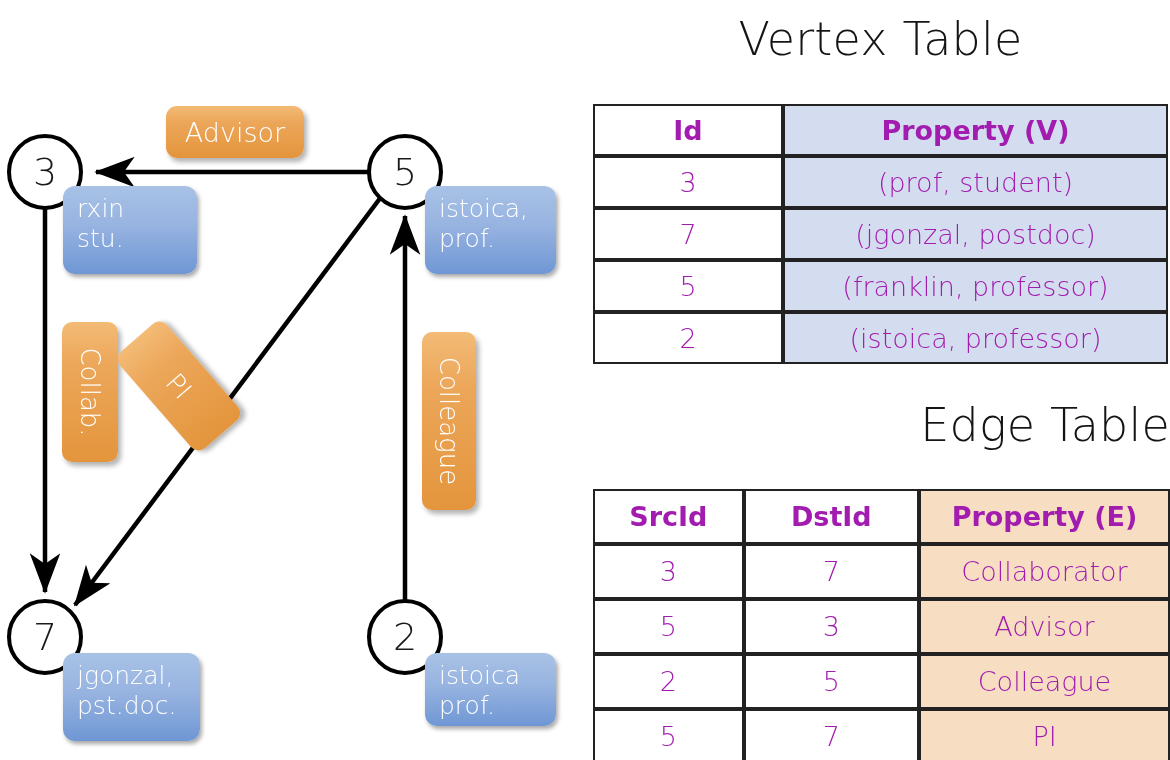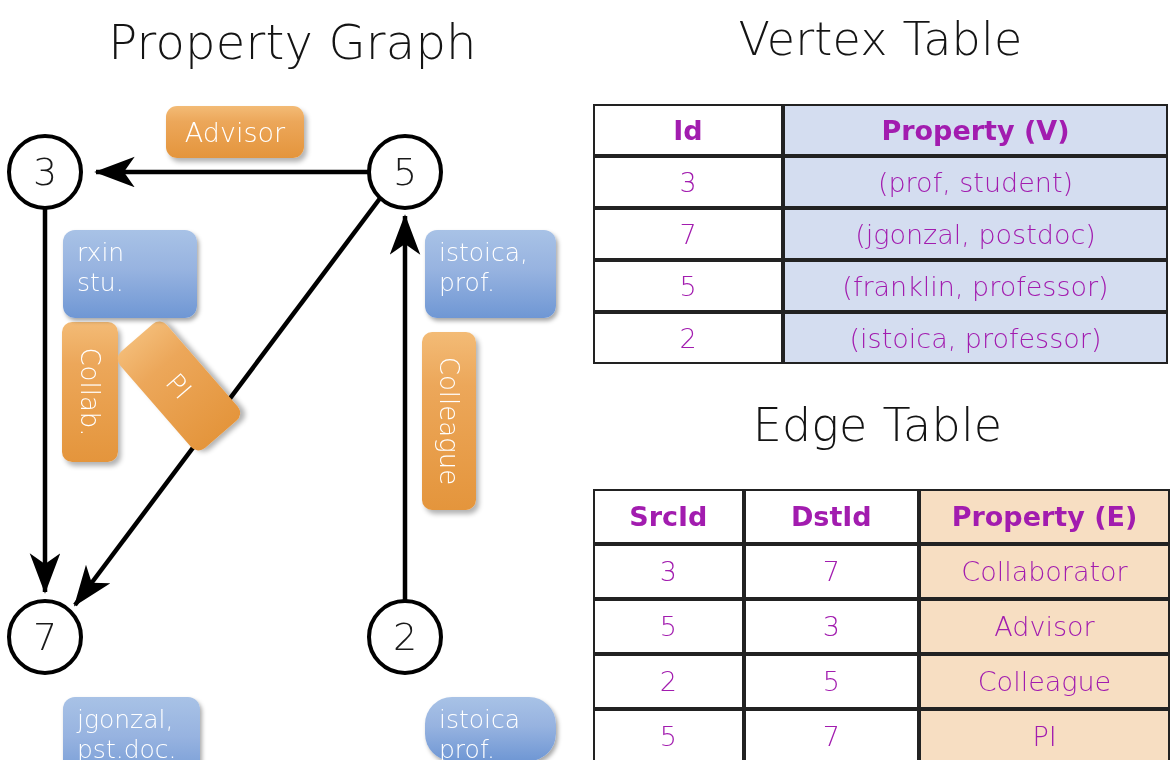--- a/index.html
+++ b/index.html
@@ -12,21 +12,21 @@
 
   
   .title{
     position:absolute;text-align:center;
     font-size:46px;font-weight:300;letter-spacing:.2px;
     color:#141414;white-space:nowrap;
     font-family:"DejaVu Sans","Liberation Sans",sans-serif;
   }
   #title-pg{left:0;top:14px;width:585px;font-size:48px;}
   #title-vt{left:588px;top:12px;width:585px;font-size:46px;}
-  #title-et{left:585px;top:398px;width:585px;font-size:46px;}
+  #title-et{left:585px;top:398px;width:585px;font-size:46px;text-align:right;}
 
   
   #graph{position:absolute;left:0;top:0;width:585px;height:760px;}
   #graph svg{position:absolute;left:0;top:0;}
 
   .node{
     position:absolute;width:76px;height:76px;border-radius:50%;
     border:4px solid #000;background:#fff;
     display:flex;align-items:center;justify-content:center;
     font-size:38px;font-weight:300;color:#1a1a1a;
@@ -35,21 +35,20 @@
   }
 
   .vbox{
     position:absolute;border-radius:12px;
     background:linear-gradient(180deg,#a8c2e6 0%,#97b3e0 45%,#6f97d4 100%);
     box-shadow:2px 3px 4px rgba(0,0,0,.35);
     color:#ffffff;font-size:25px;font-weight:300;line-height:1.18;
     padding:8px 12px 10px 14px;box-sizing:border-box;
     font-family:"DejaVu Sans","Liberation Sans",sans-serif;
     z-index:8;
-    margin-top:44px;
   }
 
   .ebox{
     position:absolute;border-radius:10px;
     background:linear-gradient(180deg,#f0b164 0%,#eaa css 40%,#e79a40 100%);
     box-shadow:3px 4px 5px rgba(0,0,0,.32);
     color:#ffffff;font-weight:300;
     display:flex;align-items:center;justify-content:center;
     font-family:"DejaVu Sans","Liberation Sans",sans-serif;
     z-index:6;
@@ -81,21 +80,20 @@
   #edge-table td{height:51px;}
   #edge-table td.c0{width:150px;}
   #edge-table td.c1{width:176px;}
   #edge-table td.c2{width:251px;}
 </style>
 </head>
 <body>
 
 <div class="stage">
 
-  <div class="title" id="title-pg">Property Graph</div>
   <div class="title" id="title-vt">Vertex Table</div>
   <div class="title" id="title-et">Edge Table</div>
 
   <div id="graph">
 
     <svg width="585" height="760">
       <defs>
         <marker id="ah" markerWidth="10" markerHeight="10" refX="8.6" refY="3.4" orient="auto" markerUnits="strokeWidth">
           <path d="M0,0 L9,3.4 L0,6.8 L2.4,3.4 z" fill="#000"></path>
         </marker>
@@ -155,21 +153,21 @@
     <div class="vbox" style="left:425px;top:186px;width:131px;height:88px;">
       <div>istoica,</div>
       <div>prof.</div>
     </div>
 
     <div class="vbox" style="left:63px;top:653px;width:137px;height:88px;">
       <div>jgonzal,</div>
       <div>pst.doc.</div>
     </div>
 
-    <div class="vbox" style="left:425px;top:653px;width:131px;height:64px;border-radius:27px;">
+    <div class="vbox" style="left:425px;top:653px;width:131px;height:73px;">
       <div>istoica</div>
       <div>prof.</div>
     </div>
   </div>
 
   <table class="tbl" id="vertex-table">
     <tbody>
       <tr>
         <td class="c0 hd">Id</td>
         <td class="c1 hd blue">Property (V)</td>

